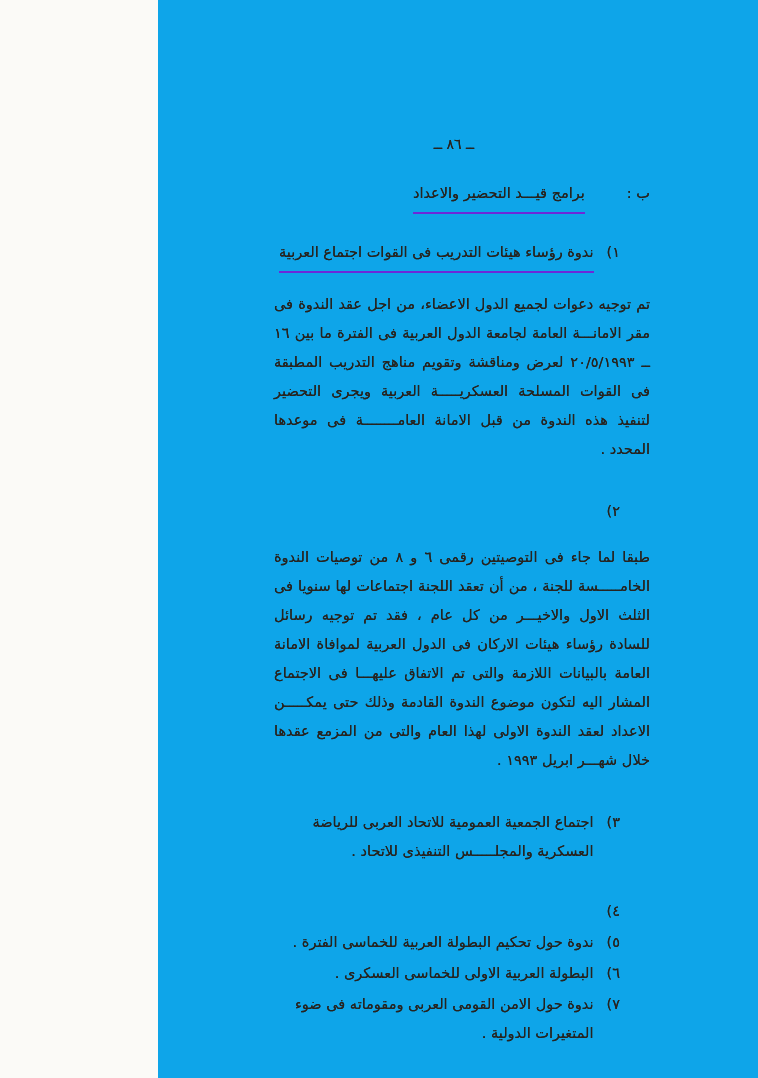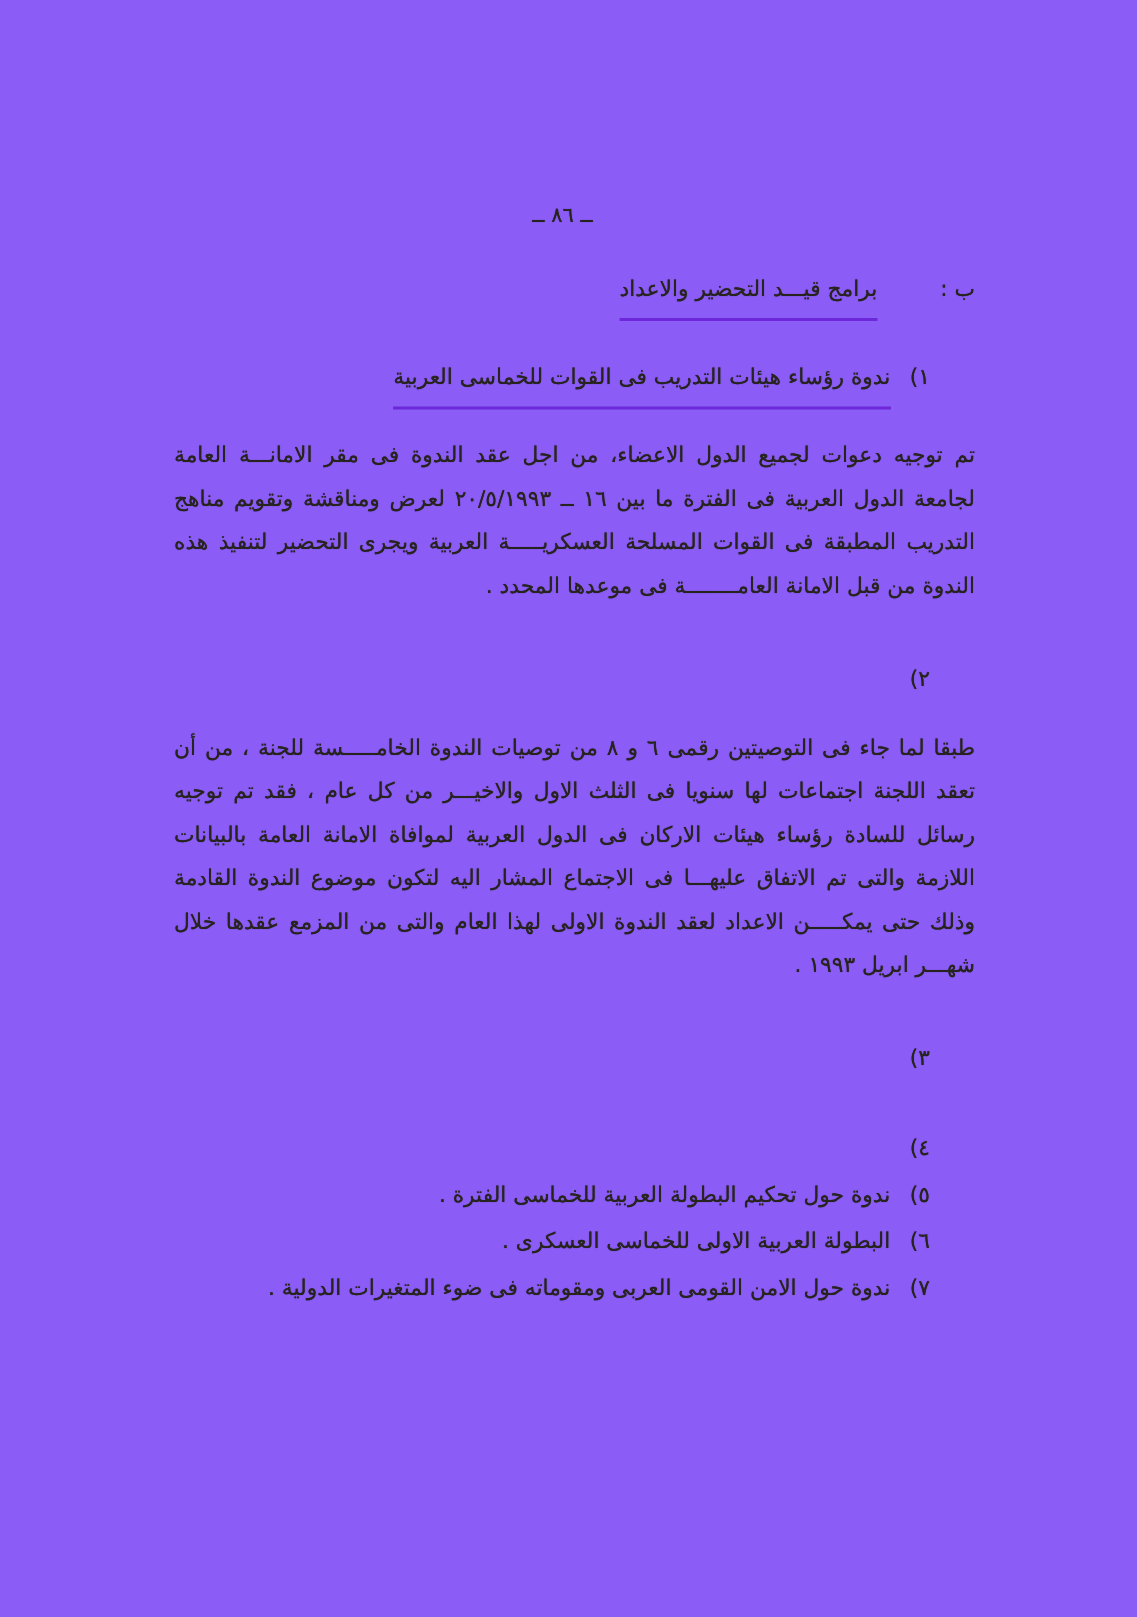--- a/index.html
+++ b/index.html
@@ -6,24 +6,24 @@
   body {
     width: 758px;
     height: 1078px;
     background: #fbfaf7;
     font-family: "DejaVu Sans", sans-serif;
     color: #272420;
     -webkit-font-smoothing: antialiased;
   }
   .sheet {
     position: relative;
-    width: 758px;
+    width: 600px;
     height: 1078px;
     box-sizing: border-box;
-    background: #8b5cf6;
+    background: #0ea5e9;
     padding: 130px 108px 0 100px;
     direction: rtl;
     font-size: 14.5px;
     line-height: 29px;
     text-shadow: 0 0 0.5px currentColor; 
     overflow: hidden;
   }
   .page-number {
     text-align: center;
     font-size: 14px;
@@ -65,35 +65,36 @@
   <div class="page-number">ــ  ٨٦  ــ</div>
 
   <div class="heading">
     <span class="heading-letter">ب :</span>
     <span class="heading-title underlined">برامج قيـــد التحضير والاعداد</span>
   </div>
 
   <section class="item">
     <div class="item-head">
       <span class="item-num">١)</span>
-      <span class="item-title underlined">ندوة رؤساء هيئات التدريب فى القوات للخماسى العربية</span>
+      <span class="item-title underlined">ندوة رؤساء هيئات التدريب فى القوات اجتماع العربية</span>
     </div>
     <p class="item-body">تم توجيه دعوات لجميع الدول الاعضاء، من اجل عقد الندوة فى مقر الامانـــة العامة لجامعة الدول العربية فى الفترة ما بين ١٦ ــ ٢٠/٥/١٩٩٣ لعرض ومناقشة وتقويم مناهج التدريب المطبقة فى القوات المسلحة العسكريـــــة العربية ويجرى التحضير لتنفيذ هذه الندوة من قبل الامانة العامــــــــة فى موعدها المحدد .</p>
   </section>
 
   <section class="item sp-section">
     <div class="item-head">
       <span class="item-num">٢)</span>
     </div>
     <p class="item-body">طبقا لما جاء فى التوصيتين رقمى ٦ و ٨ من توصيات الندوة الخامـــــسة للجنة ، من أن تعقد اللجنة اجتماعات لها سنويا فى الثلث الاول والاخيـــر من كل عام ، فقد تم توجيه رسائل للسادة رؤساء هيئات الاركان فى الدول العربية لموافاة الامانة العامة بالبيانات اللازمة والتى تم الاتفاق عليهـــا فى الاجتماع المشار اليه لتكون موضوع الندوة القادمة وذلك حتى يمكـــــن الاعداد لعقد الندوة الاولى لهذا العام والتى من المزمع عقدها خلال شهـــر ابريل ١٩٩٣ .</p>
   </section>
 
   <section class="item sp-section">
     <div class="item-head">
       <span class="item-num">٣)</span>
+      <span class="item-title">اجتماع الجمعية العمومية للاتحاد العربى للرياضة العسكرية والمجلـــــس التنفيذى للاتحاد .</span>
     </div>
   </section>
 
   <section class="item sp-group">
     <div class="item-head">
       <span class="item-num">٤)</span>
     </div>
   </section>
 
   <section class="item sp-line">

